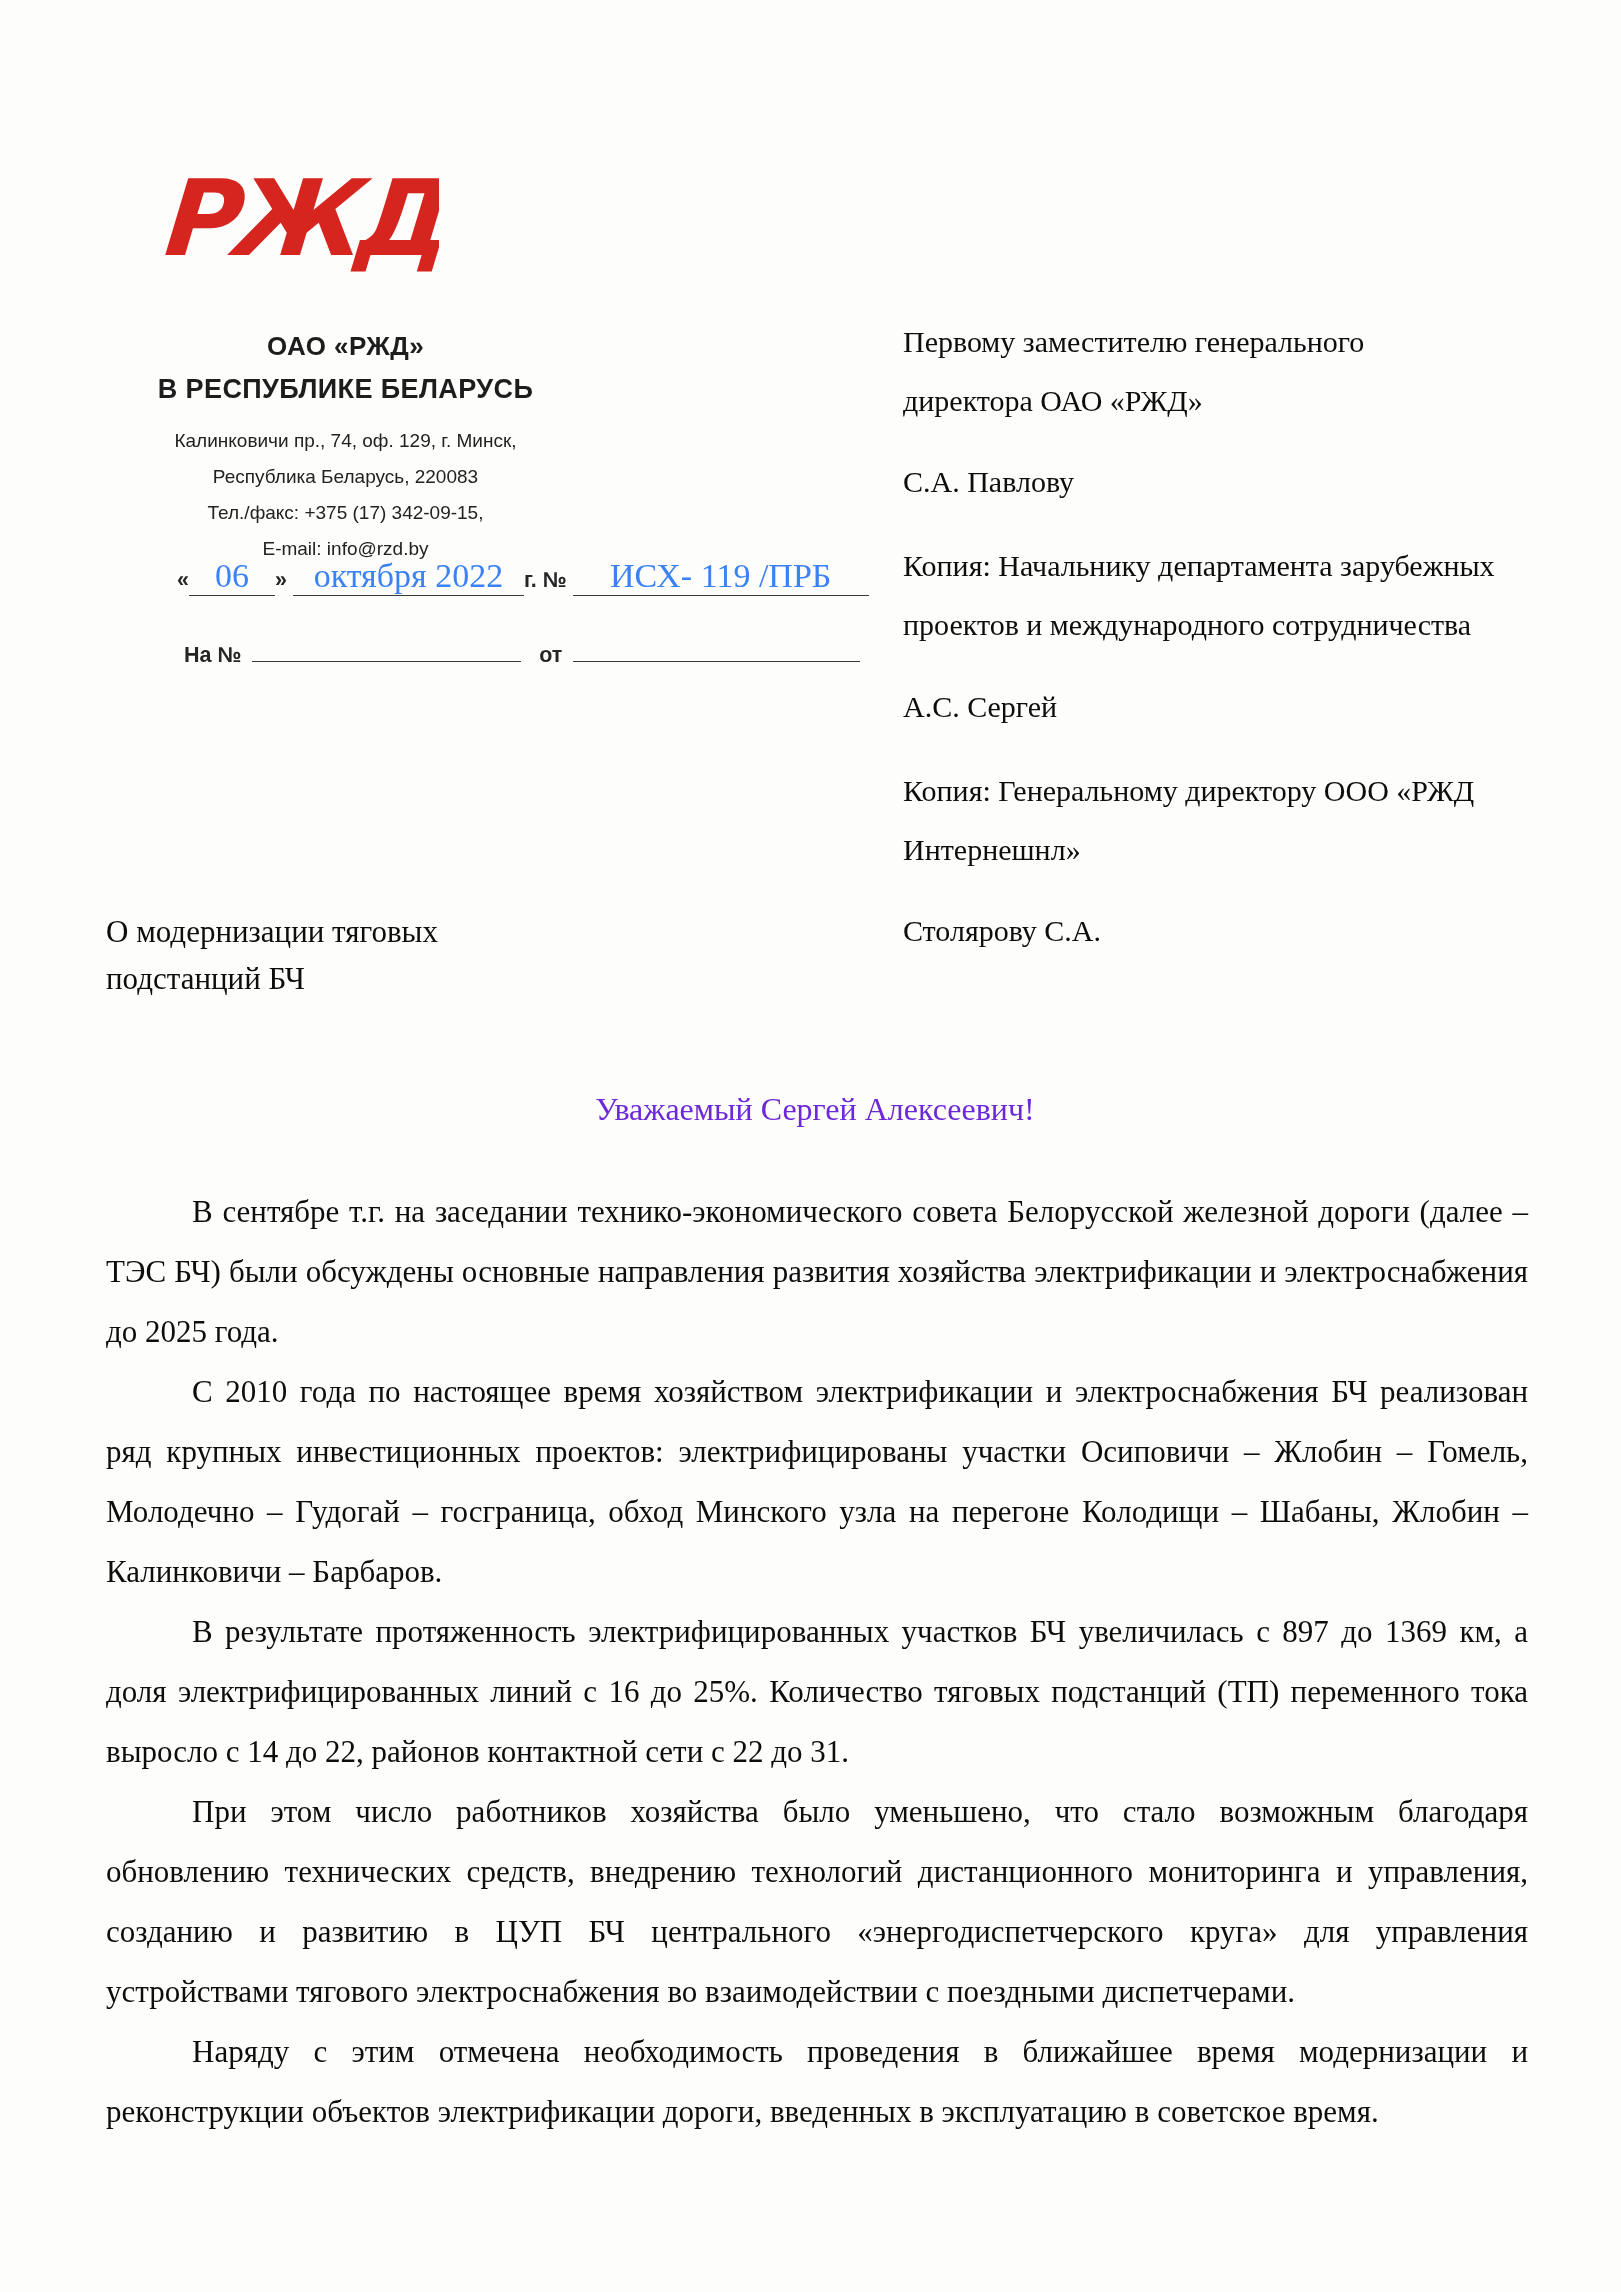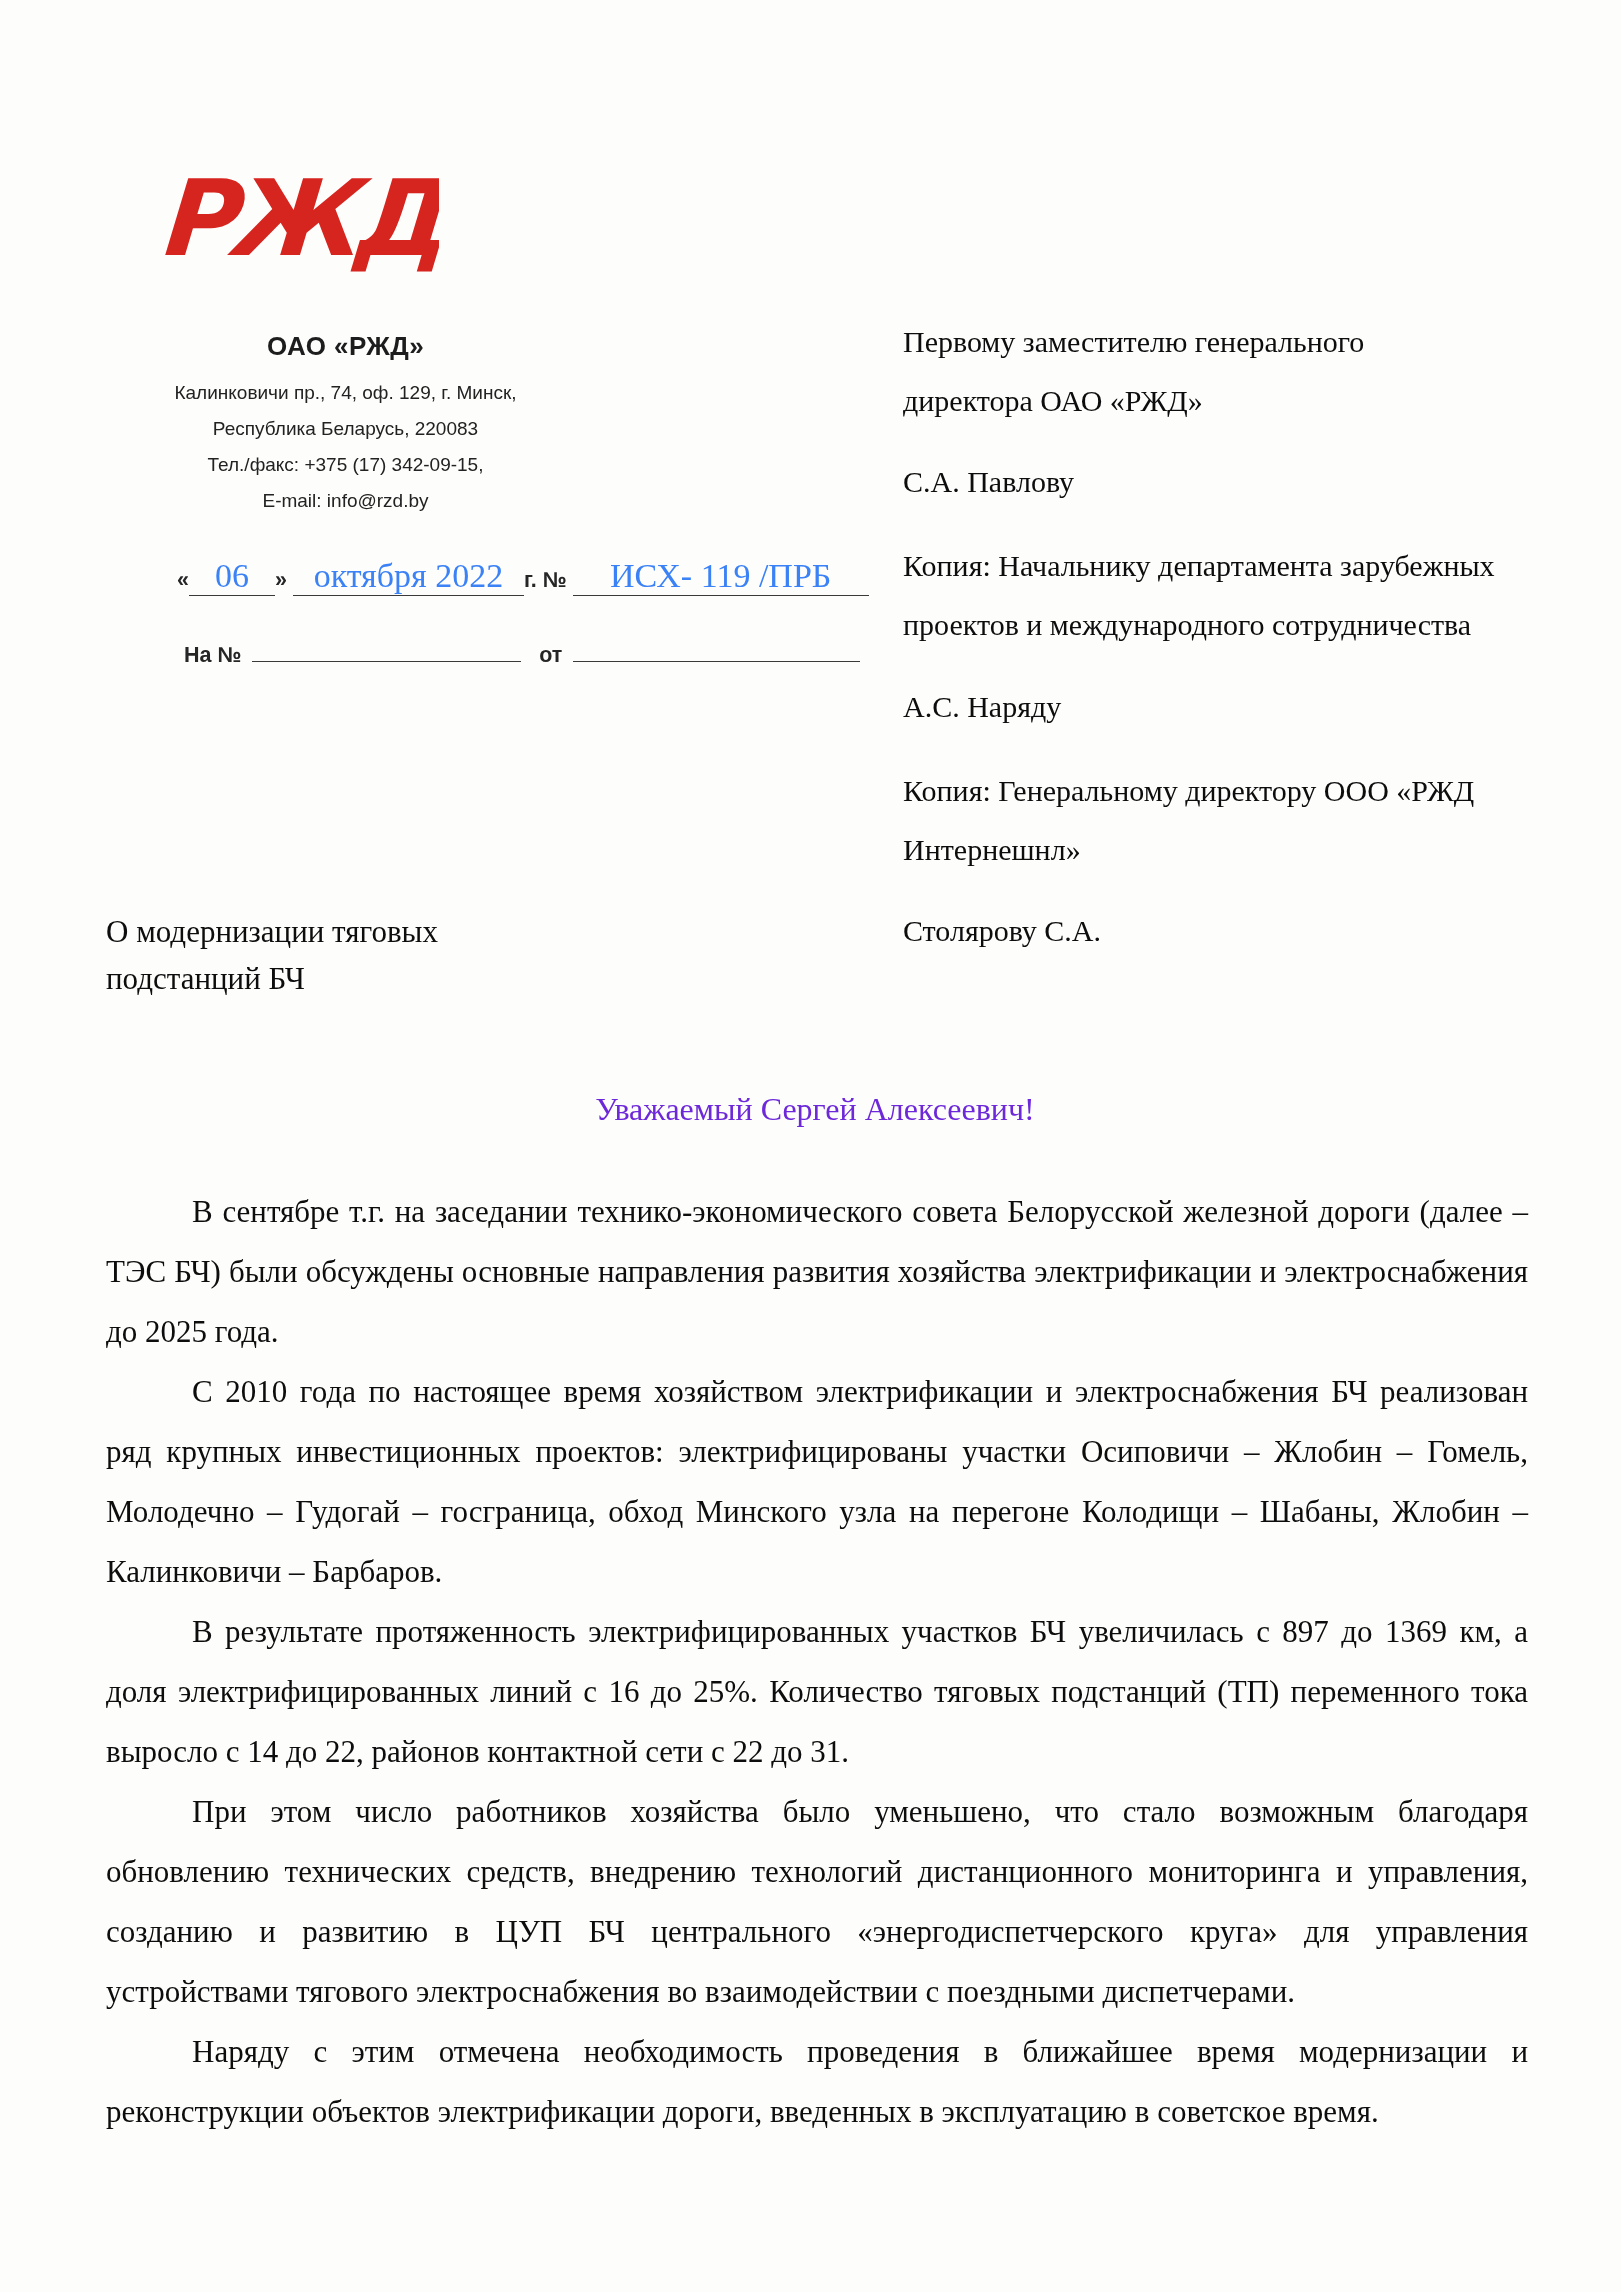--- a/index.html
+++ b/index.html
@@ -97,20 +97,21 @@
 <div class="page">
 
   <svg class="logo" viewBox="0 0 320 150" aria-hidden="true">
     <g transform="translate(24,0) skewX(-6)">
       <text x="0" y="118" fill="#d6251f">РЖД</text>
     </g>
   </svg>
 
   <div class="letterhead">
     <div class="org-name">ОАО «РЖД»</div>
+    <div class="org-title">В РЕСПУБЛИКЕ БЕЛАРУСЬ</div>
     <div class="org-addr">
       <div>Калинковичи пр., 74, оф. 129, г. Минск,</div>
       <div>Республика Беларусь, 220083</div>
       <div>Тел./факс: +375 (17) 342-09-15,</div>
       <div>E-mail: info@rzd.by</div>
     </div>
   </div>
 
   <div class="date-row">
     <span>«</span><span class="fill-line w-day typed">06</span><span>»</span>
@@ -120,21 +121,21 @@
   </div>
 
   <div class="reply-row">
     <span>На №</span><span class="blank blank-reply-no"></span><span>от</span><span class="blank blank-reply-from"></span>
   </div>
 
   <div class="recipients">
     <p class="recipient">Первому заместителю генерального директора ОАО «РЖД»</p>
     <p class="recipient">С.А. Павлову</p>
     <p class="recipient copy">Копия: Начальнику департамента зарубежных проектов и международного сотрудничества</p>
-    <p class="recipient">А.С. Наряду</p>
+    <p class="recipient">А.С. Сергей</p>
     <p class="recipient copy">Копия: Генеральному директору ООО «РЖД Интернешнл»</p>
     <p class="recipient">Столярову С.А.</p>
   </div>
 
   <div class="subject">О модернизации тяговых подстанций БЧ</div>
 
   <div class="salutation">Уважаемый Сергей Алексеевич!</div>
 
   <div class="body-text">
     <p>В сентябре т.г. на заседании технико-экономического совета Белорусской железной дороги (далее – ТЭС БЧ) были обсуждены основные направления развития хозяйства электрификации и электроснабжения до 2025 года.</p>

